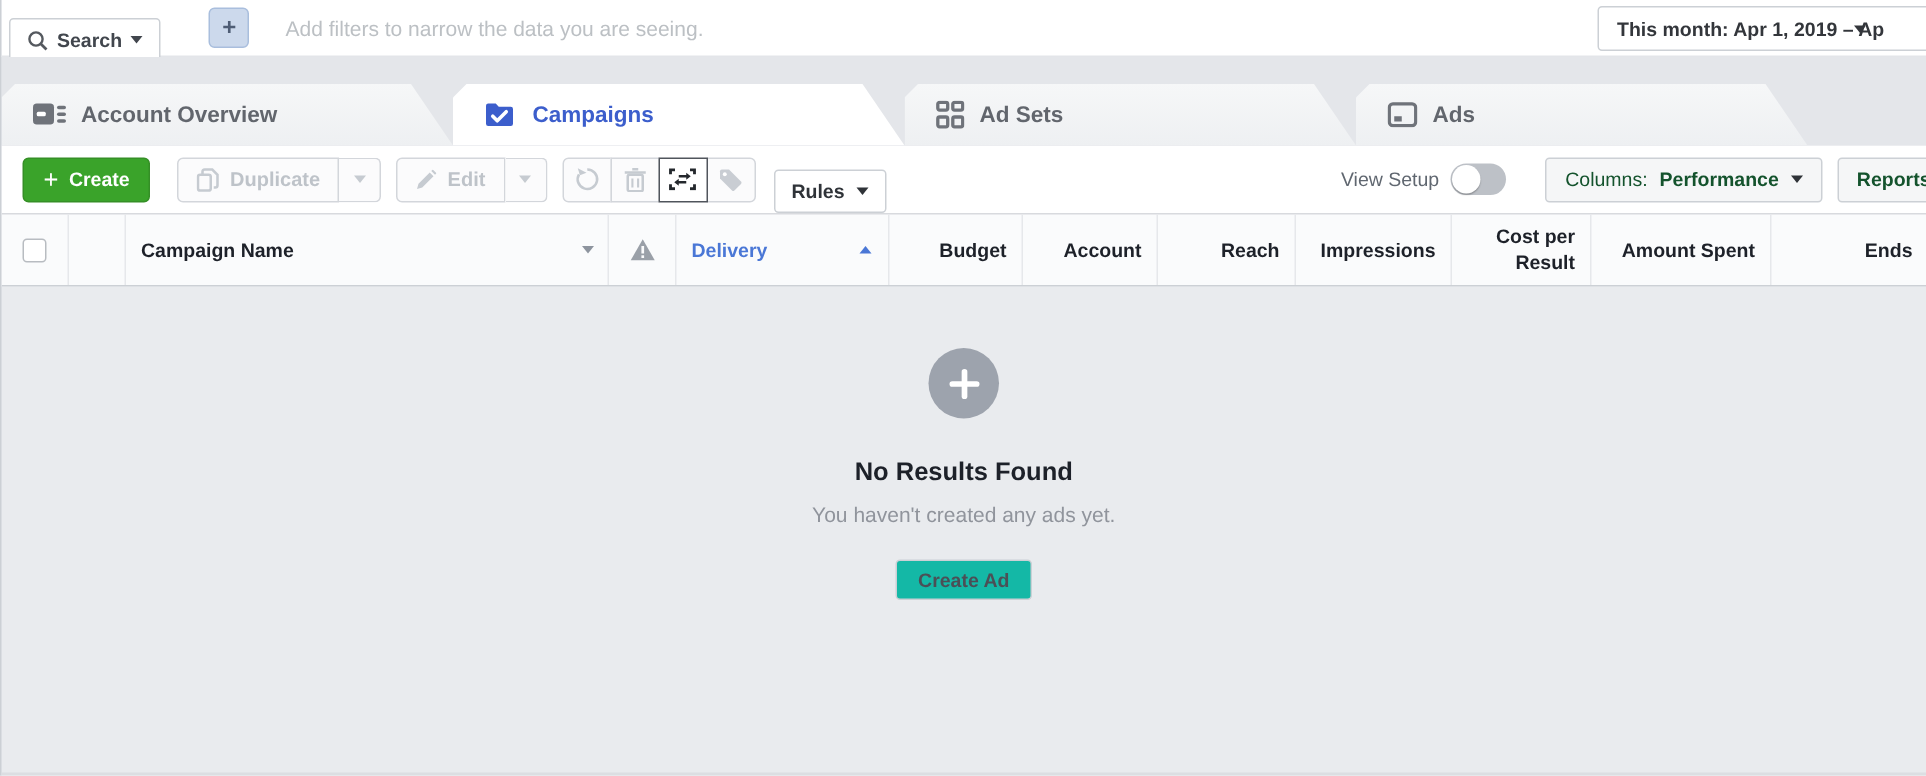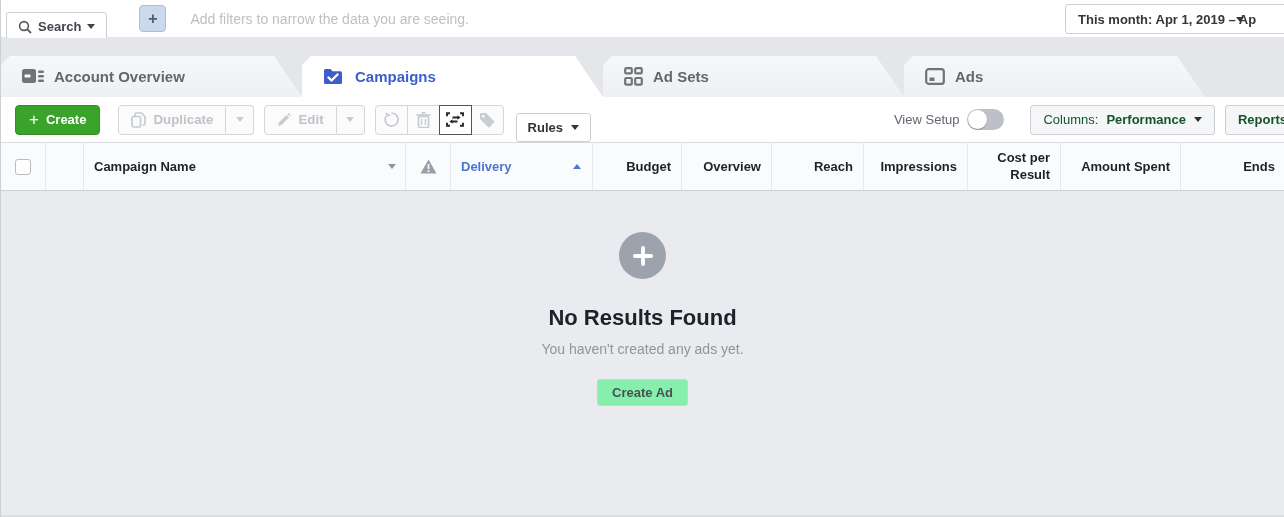--- a/index.html
+++ b/index.html
@@ -127,24 +127,24 @@
   .w-ends{width:104px; border-right:none;}
   .checkbox { width:16px; height:16px; background:#fff; border:1px solid #b8bcc1; border-radius:3px; cursor:pointer; }
 
   
   .body-area { height:326px; position:relative; border-bottom:2px solid #dcdee2; }
   .empty { position:absolute; left:0; right:0; top:41px; display:flex; flex-direction:column; align-items:center; }
   .empty-circle {
     width:47px; height:47px; border-radius:50%; background:#9da3ad;
     display:flex; align-items:center; justify-content:center; margin-bottom:26px;
   }
-  .empty-title { font-size:22px; font-weight:700; color:#1d2129; margin-bottom:10px; }
+  .empty-title { font-size:17px; font-weight:700; color:#1d2129; margin-bottom:10px; }
   .empty-sub { font-size:14px; color:#90949c; margin-bottom:22px; }
   .create-ad-btn {
-    height:27px; padding:0 14px; background:#86efac; border:1px solid #ccd0d5; border-radius:3px;
+    height:27px; padding:0 14px; background:#14b8a6; border:1px solid #ccd0d5; border-radius:3px;
     font-size:13px; font-weight:700; color:#4b4f56; cursor:pointer;
     display:inline-flex; align-items:center;
   }
 </style>
 </head>
 <body>
 
 <div class="topbar">
   <button class="btn">
     <svg width="14" height="14" viewBox="0 0 14 14">
@@ -306,21 +306,21 @@
       </svg>
   </div>
   <div class="th th-delivery">
     <span>Delivery</span>
     <span class="sort-asc"></span>
   </div>
   <div class="th num w-budget">
       <span>Budget</span>
     </div>
   <div class="th num w-results">
-      <span>Overview</span>
+      <span>Account</span>
     </div>
   <div class="th num w-reach">
       <span>Reach</span>
     </div>
   <div class="th num w-impressions">
       <span>Impressions</span>
     </div>
   <div class="th num w-cpr">
       <span>Cost per Result</span>
     </div>

